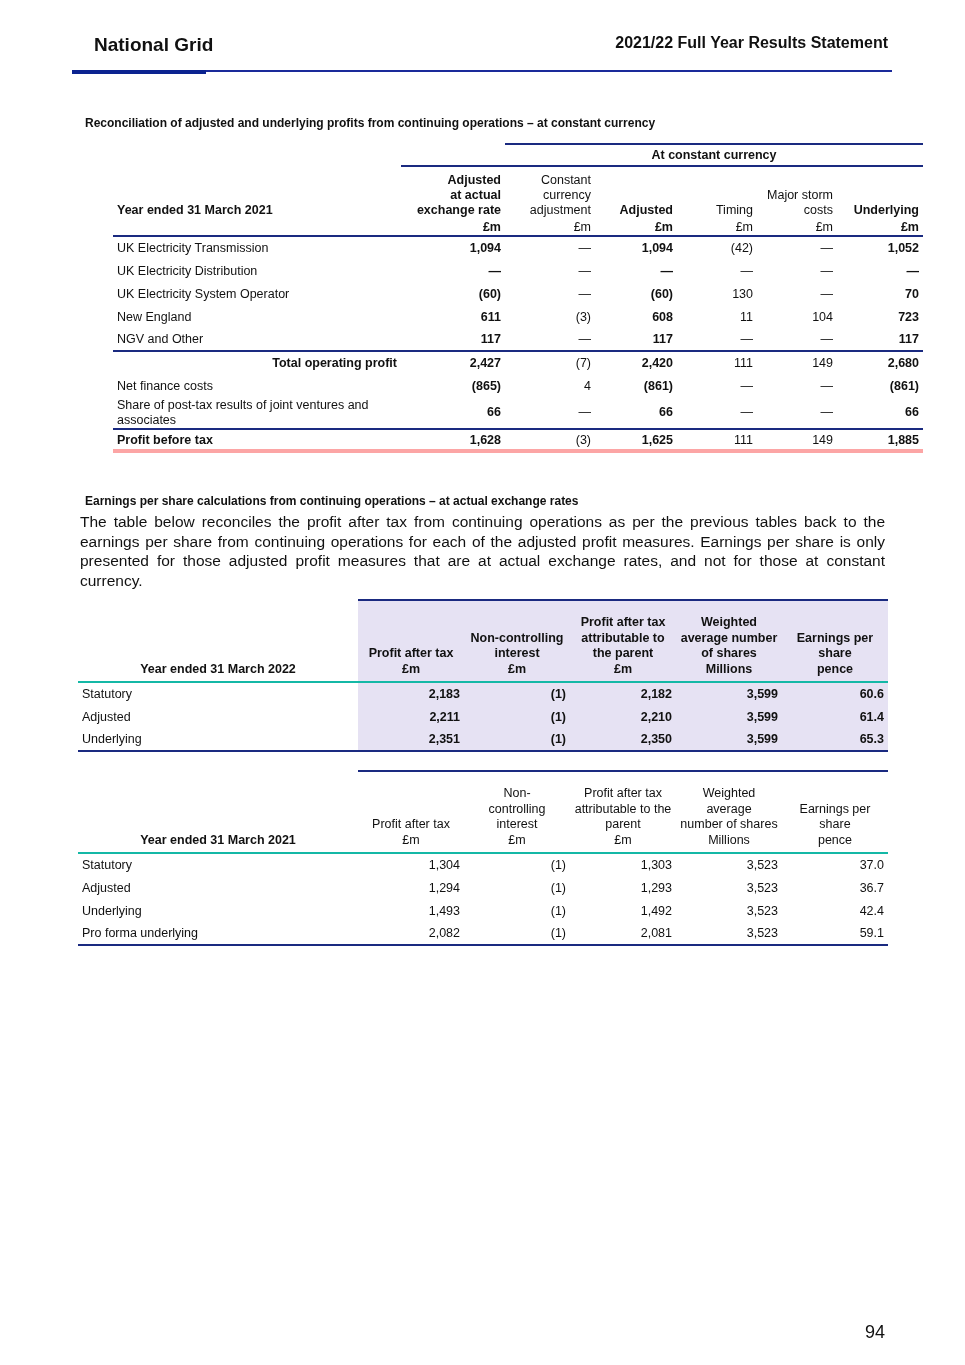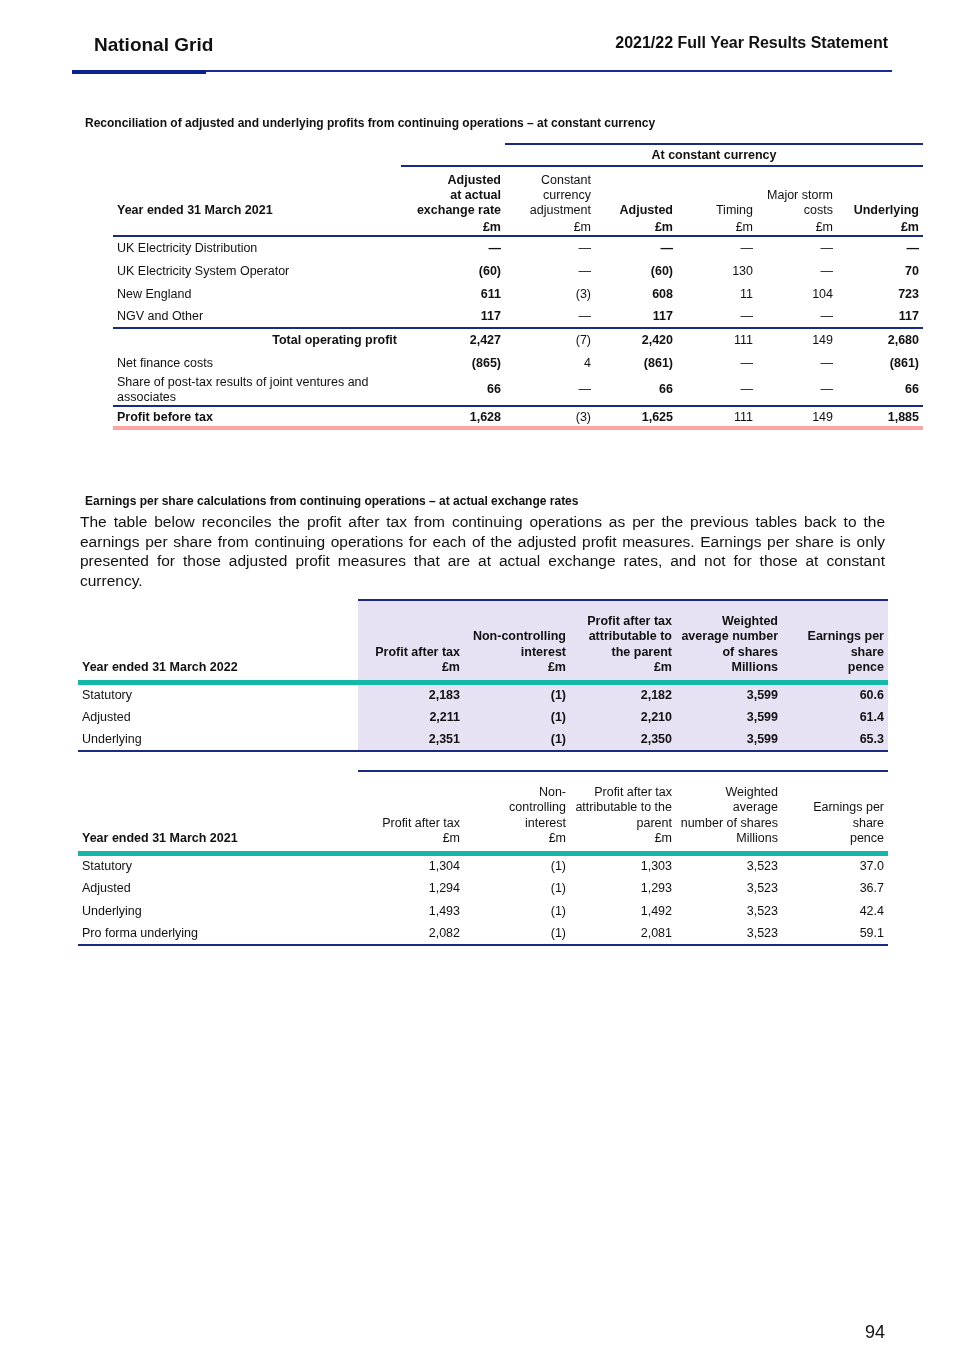--- a/index.html
+++ b/index.html
@@ -43,21 +43,21 @@
   
   .eps { left: 78px; width: 810px; }
   .eps col.c0 { width: 280px; }
   .eps col.c1 { width: 106px; }
   .eps col.c2 { width: 106px; }
   .eps col.c3 { width: 106px; }
   .eps col.c4 { width: 106px; }
   .eps col.c5 { width: 106px; }
   .eps .top-row td.sh { border-top: 2px solid #1a2a80; }
   .eps .top-row td { height: 8px; }
-  .eps .hdr-row td { height: 74px; line-height: 15.5px; border-bottom: 5px solid #14b8a6; padding-bottom: 4px; }
+  .eps .hdr-row td { height: 74px; line-height: 15.5px; border-bottom: 2px solid #14b8a6; padding-bottom: 4px; text-align: center; }
   .eps .data-row td { height: 23px; vertical-align: middle; margin-top: 22px; }
   .eps .last td { border-bottom: 2px solid #1a2a80; }
   #t2 { top: 599px; }
   #t2 td.sh { background: #e6e2f3; }
   #t3 { top: 770px; }
 
   .page-num { position: absolute; right: 80px; top: 1322px; font-size: 18px; }
 </style>
 </head>
 <body>
@@ -99,20 +99,29 @@
       <tr class="unit-row">
         <td></td>
         <td class="num b">£m</td>
         <td class="num">£m</td>
         <td class="num b">£m</td>
         <td class="num">£m</td>
         <td class="num">£m</td>
         <td class="num b">£m</td>
       </tr>
       <tr class="data-row">
+        <td>UK Electricity Transmission</td>
+        <td class="num b">1,094</td>
+        <td class="num">—</td>
+        <td class="num b">1,094</td>
+        <td class="num">(42)</td>
+        <td class="num">—</td>
+        <td class="num b">1,052</td>
+      </tr>
+      <tr class="data-row">
         <td>UK Electricity Distribution</td>
         <td class="num b">—</td>
         <td class="num">—</td>
         <td class="num b">—</td>
         <td class="num">—</td>
         <td class="num">—</td>
         <td class="num b">—</td>
       </tr>
       <tr class="data-row">
         <td>UK Electricity System Operator</td>

